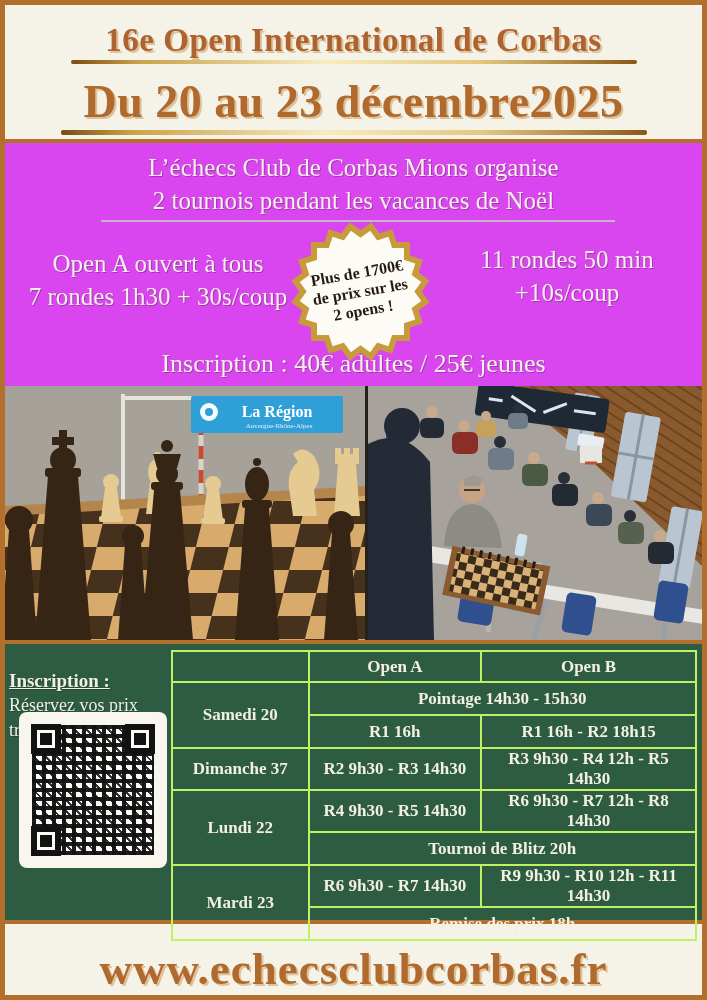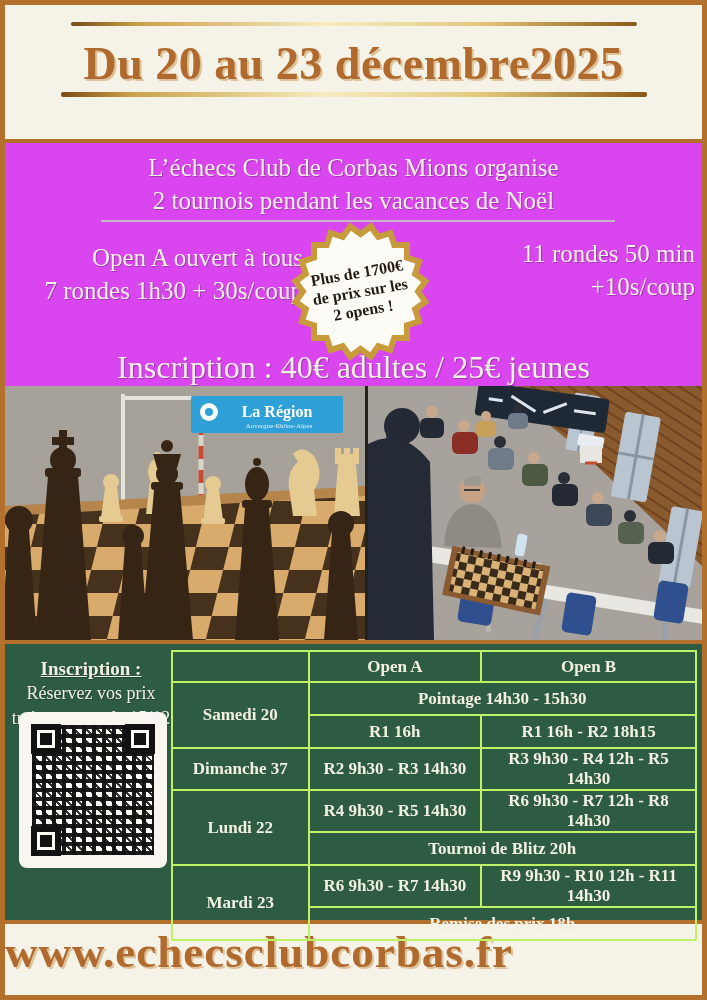--- a/index.html
+++ b/index.html
@@ -19,46 +19,46 @@
   .rule-2 { width:586px; height:5px; margin-top:2px; }
 
   .copper-divider { height:4px; background:#b2702c; }
 
   
   .band-1 { position:relative; height:243px; background:#d946ef; color:#f4f1e6; }
   .intro { position:absolute; top:8px; left:0; right:0; text-align:center;
            font-size:25px; line-height:33px; text-shadow:1px 1px 0 rgba(0,0,0,.25); }
   .thin-rule { position:absolute; top:77px; left:96px; width:514px; height:2px;
                background:#c2cfc2; opacity:.8; }
-  .open-col { position:absolute; font-size:25px; line-height:33px; text-align:right;
-              text-shadow:1px 1px 0 rgba(0,0,0,.25); }
+  .open-col { position:absolute; font-size:25px; line-height:33px; text-align:center;
+              text-shadow:1px 1px 0 rgba(0,0,0,.25);margin-top:6px; }
   .open-a { left:8px;  top:98px;  width:290px; }
   .open-b { left:434px; top:94px; width:256px; }
   .fee-line { position:absolute; top:206px; left:0; right:0; text-align:center;
-              font-size:32px; text-shadow:1px 1px 0 rgba(0,0,0,.25); }
+              font-size:26px; text-shadow:1px 1px 0 rgba(0,0,0,.25); }
 
   
   .burst { position:absolute; left:285px; top:78px; width:140px; height:140px; }
   .burst .sq, .burst .sqw { position:absolute; left:20.5px; top:20.5px; width:99px; height:99px; background:#c79b3b; }
   .burst .sqw { left:26.5px; top:26.5px; width:87px; height:87px; background:#fcfbf6; }
   .r18 { transform:rotate(18deg); } .r36 { transform:rotate(36deg); }
   .r54 { transform:rotate(54deg); } .r72 { transform:rotate(72deg); }
   .burst-text { position:absolute; inset:0; display:flex; flex-direction:column;
                 align-items:center; justify-content:center; transform:rotate(-10deg);
                 font-size:16px; font-weight:bold; color:#241a10; line-height:19px;
                 text-align:center; text-shadow:none; }
 
   
   .photos { height:254px; display:flex; }
   .photo-gap { width:3px; background:#23221c; }
   .photos svg { display:block; }
 
   
   .band-2 { position:relative; height:276px; background:#2d5c42; color:#f2efe3; }
-  .meal-note { position:absolute; left:4px; top:12px; width:164px; text-align:center;
+  .meal-note { position:absolute; left:4px; top:24px; width:164px; 
                font-size:18px; line-height:25px; text-shadow:1px 1px 0 rgba(0,0,0,.25); }
   .meal-title { font-size:19px; font-weight:bold; text-decoration:underline; }
   .qr-box { position:absolute; left:14px; top:68px; width:148px; height:156px;
             background:#f8f6ee; border-radius:8px; }
   .qr-pattern { position:absolute; inset:13px; background-color:#fbfaf5;
      background-image:
        repeating-linear-gradient(0deg, rgba(16,16,16,.95) 0 4px, transparent 4px 9px),
        repeating-linear-gradient(90deg, rgba(16,16,16,.95) 0 4px, transparent 4px 10px),
        repeating-linear-gradient(45deg, transparent 0 6px, rgba(16,16,16,.85) 6px 8px); }
   .f { position:absolute; width:30px; height:30px; border:6px solid #121212; background:#fbfaf5; }
@@ -67,30 +67,31 @@
 
   table.schedule { position:absolute; left:166px; top:6px; width:526px;
                    border-collapse:collapse; font-size:17px; font-weight:bold;
                    color:#f2efe3; text-align:center; }
   .schedule th, .schedule td { border:2px solid #bef264; padding:0 4px; }
   .schedule th { height:31px; }
   .schedule td { height:33px; }
   .c-day { width:136px; } .c-a { width:172px; } .c-b { width:214px; }
 
   
-  .footer-band { height:55px; display:flex; align-items:center; justify-content:flex-start; }
+  .footer-band { height:55px; display:flex; align-items:center; justify-content:center;margin-top:17px; }
   .footer-url { font-size:45px; font-weight:bold; color:#b06a2e; letter-spacing:1px;
                 text-shadow:2px 2px 0 #ddc29a; }
 </style>
 </head>
 <body>
 
 <div class="poster">
 
   <div class="top-band">
+    <div class="title-1">16e Open International de Corbas</div>
     <div class="gold-rule rule-1"></div>
     <div class="title-2">Du 20 au 23 décembre2025</div>
     <div class="gold-rule rule-2"></div>
   </div>
 
   <div class="copper-divider"></div>
 
   <div class="band-1">
     <div class="intro">
       <div>L’échecs Club de Corbas Mions organise</div>

